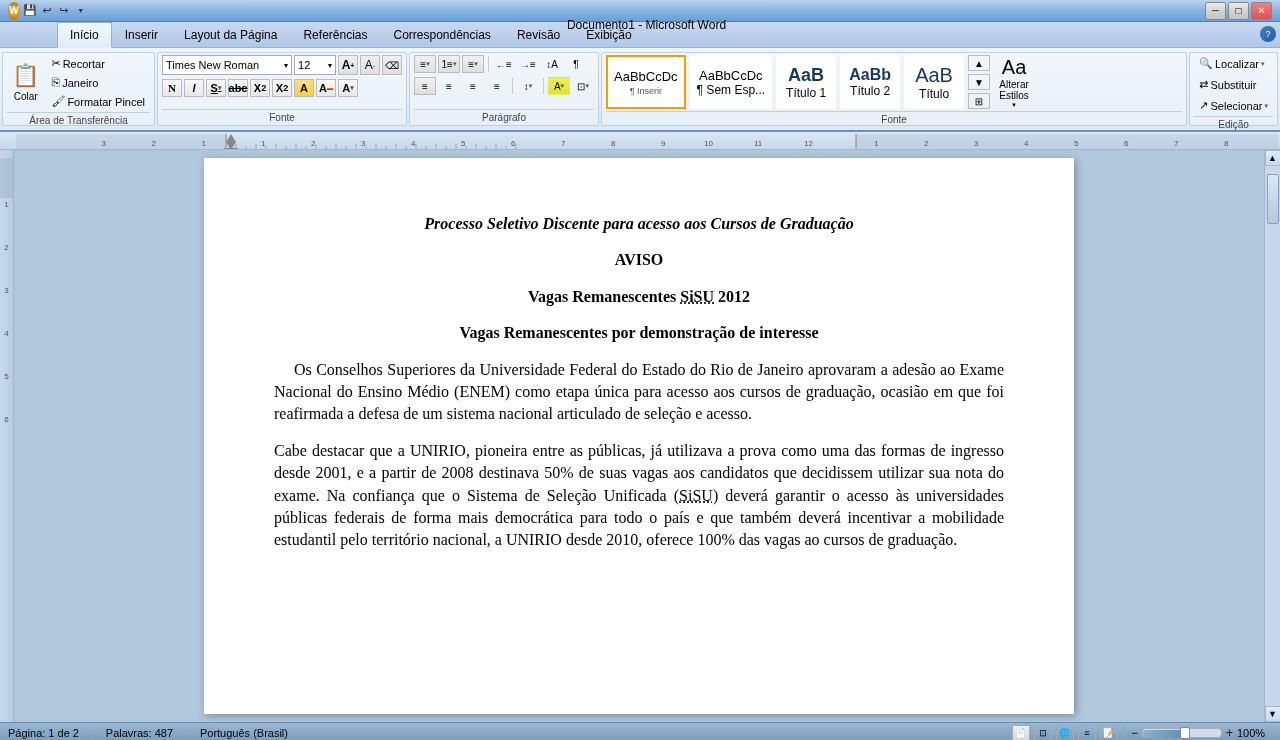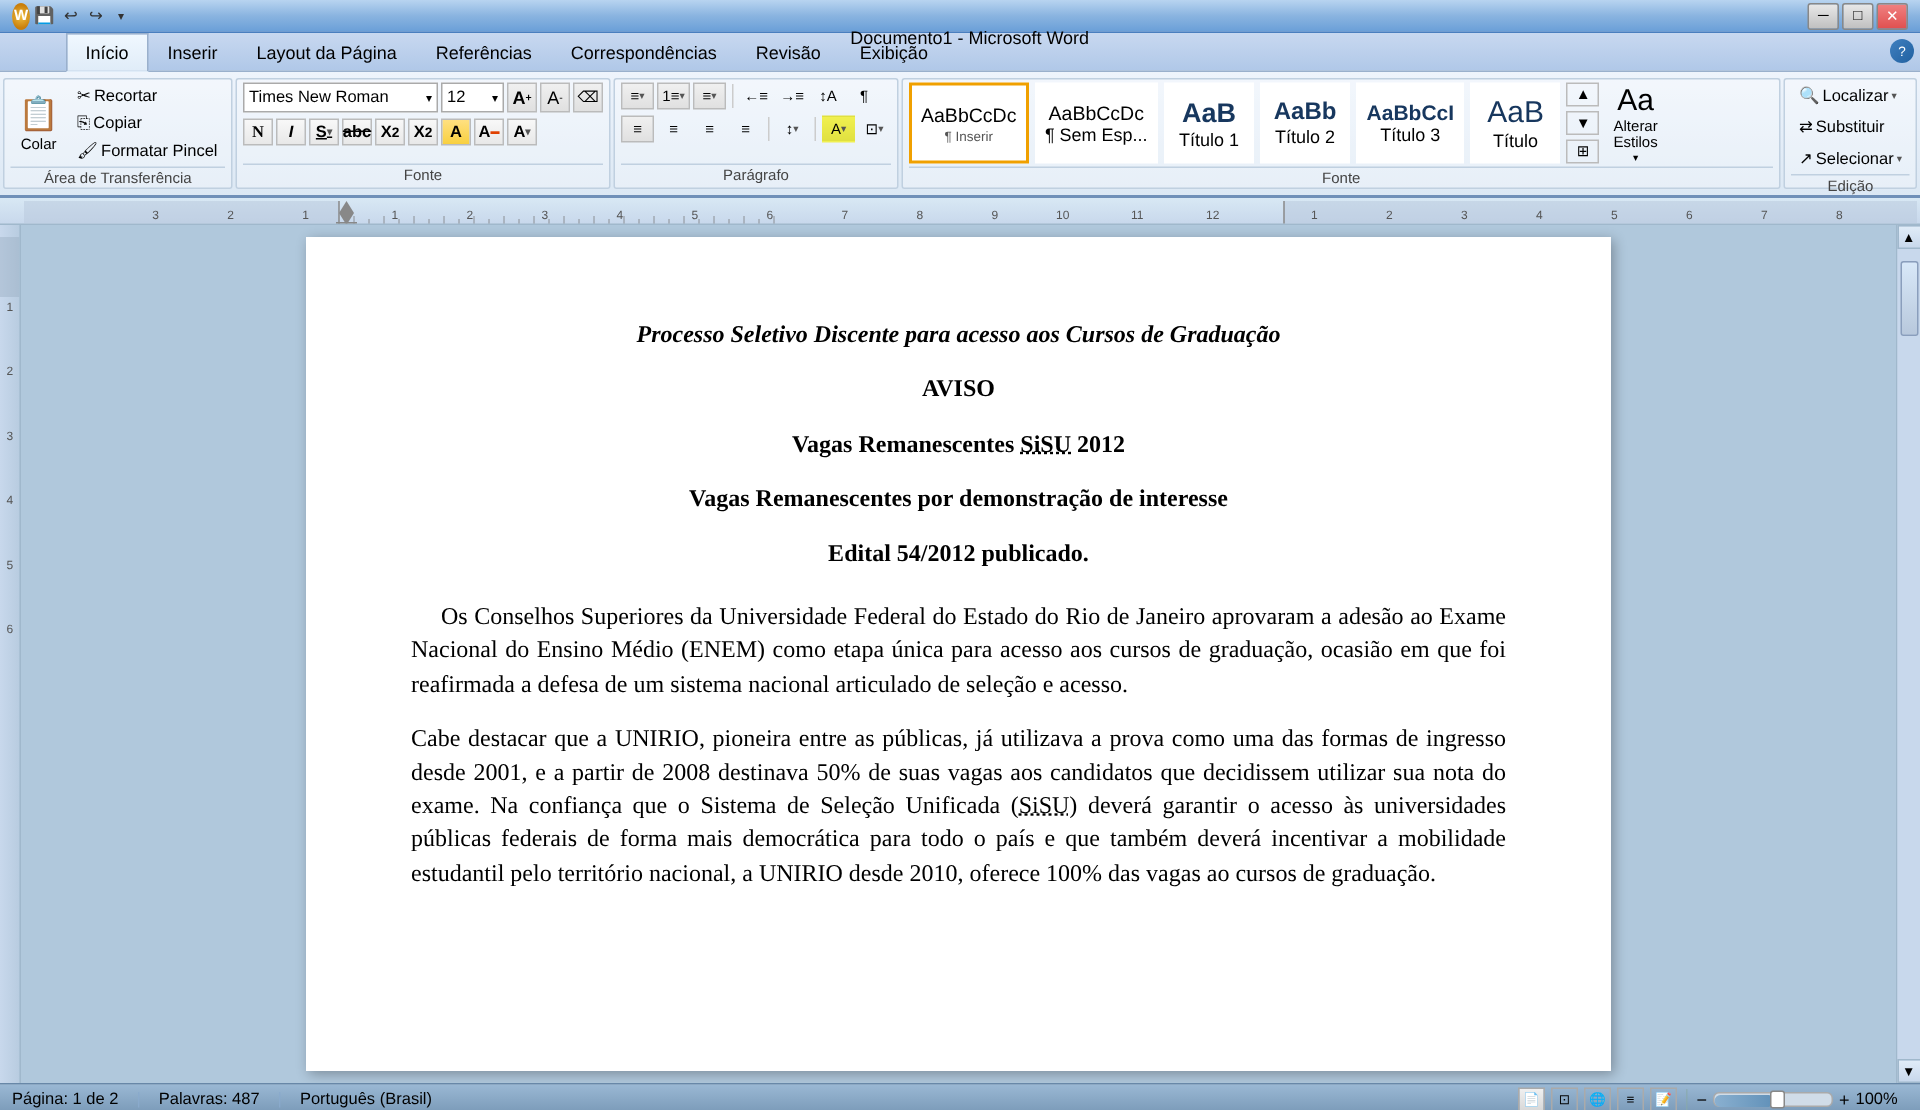--- a/index.html
+++ b/index.html
@@ -64,21 +64,21 @@
 
     
     #ribbon {
       background: linear-gradient(to bottom, #e8f0f8, #d0dff0);
       border-bottom: 2px solid #7090b8;
     }
     #ribbon-tabs {
       display: flex;
       height: 26px;
       background: linear-gradient(to bottom, #c8d8f0, #b0c8e8);
-      padding-left: 44px;
+      padding-left: 57px;
       border-bottom: 1px solid #9ab0cc;
       justify-content: flex-end;
     }
     .ribbon-tab {
       padding: 4px 12px;
       font-size: 12px;
       color: #000;
       cursor: pointer;
       border: 1px solid transparent;
       border-bottom: none;
@@ -400,21 +400,21 @@
           <div class="btn-icon">📋</div>
           <div style="font-size:10px;">Colar</div>
         </div>
         <div style="display:flex;flex-direction:column;gap:2px;">
           <div class="rbn-btn-sm">
             <span>✂</span>
             <span>Recortar</span>
           </div>
           <div class="rbn-btn-sm">
             <span>⎘</span>
-            <span>Copiar</span>
+            <span>Janeiro</span>
           </div>
           <div class="rbn-btn-sm">
             <span>🖌</span>
             <span>Formatar Pincel</span>
           </div>
         </div>
       </div>
       <div class="ribbon-group-label">Área de Transferência</div>
     </div>
 
@@ -491,24 +491,20 @@
         <div class="style-box-plain">
           <div class="style-preview" style="font-size:18px;font-weight:bold;color:#17375e;">AaB</div>
           <div class="style-label">Título 1</div>
         </div>
 
         <div class="style-box-plain">
           <div class="style-preview" style="font-size:16px;font-weight:bold;color:#17375e;">AaBb</div>
           <div class="style-label">Título 2</div>
         </div>
 
-        <div class="style-box-plain">
-          <div class="style-preview" style="font-size:14px;font-weight:bold;color:#17375e;">AaBbCcI</div>
-          <div class="style-label">Título 3</div>
-        </div>
 
         <div class="style-box-plain">
           <div class="style-preview" style="font-size:20px;color:#17375e;">AaB</div>
           <div class="style-label">Título</div>
         </div>
 
         <div style="display:flex;flex-direction:column;justify-content:space-between;height:54px;">
           <div class="small-icon-btn" style="height:16px;border:1px solid #bbb;">▲</div>
           <div class="small-icon-btn" style="height:16px;border:1px solid #bbb;">▼</div>
           <div class="small-icon-btn" style="height:16px;border:1px solid #bbb;">⊞</div>
@@ -649,21 +645,20 @@
       <p class="doc-title" style="text-align:center;font-weight:bold;margin-bottom:14px;font-style:italic;">Processo Seletivo Discente para acesso aos Cursos de Graduação</p>
 
       <p class="doc-subtitle" style="text-align:center;font-weight:bold;margin-bottom:14px;">AVISO</p>
 
       <p class="doc-subtitle" style="text-align:center;font-weight:bold;margin-bottom:14px;">
         Vagas Remanescentes <u class="underline-dotted">SiSU</u> 2012
       </p>
 
       <p class="doc-subtitle" style="text-align:center;font-weight:bold;margin-bottom:14px;">Vagas Remanescentes por demonstração de interesse</p>
 
-      <p class="doc-subtitle" style="text-align:center;font-weight:bold;margin-bottom:20px;">Edital 54/2012 publicado.</p>
 
       <p class="doc-body" style="text-align:justify;margin-bottom:14px;text-indent:20px;">Os Conselhos Superiores da Universidade Federal do Estado do Rio de Janeiro aprovaram a adesão ao Exame Nacional do Ensino Médio (ENEM) como etapa única para acesso aos cursos de graduação, ocasião em que foi reafirmada a defesa de um sistema nacional articulado de seleção e acesso.</p>
 
       <p class="doc-body" style="text-align:justify;margin-bottom:8px;">
         Cabe destacar que a UNIRIO, pioneira entre as públicas, já utilizava a prova como uma das formas de ingresso desde 2001, e a partir de 2008 destinava 50% de suas vagas aos candidatos que decidissem utilizar sua nota do exame. Na confiança que o Sistema de Seleção Unificada (<u class="underline-dotted">SiSU</u>) deverá garantir o acesso às universidades públicas federais de forma mais democrática para todo o país e que também deverá incentivar a mobilidade estudantil pelo território nacional, a UNIRIO desde 2010, oferece 100% das vagas ao cursos de graduação.
       </p>
 
     </div>
   </div>
 

